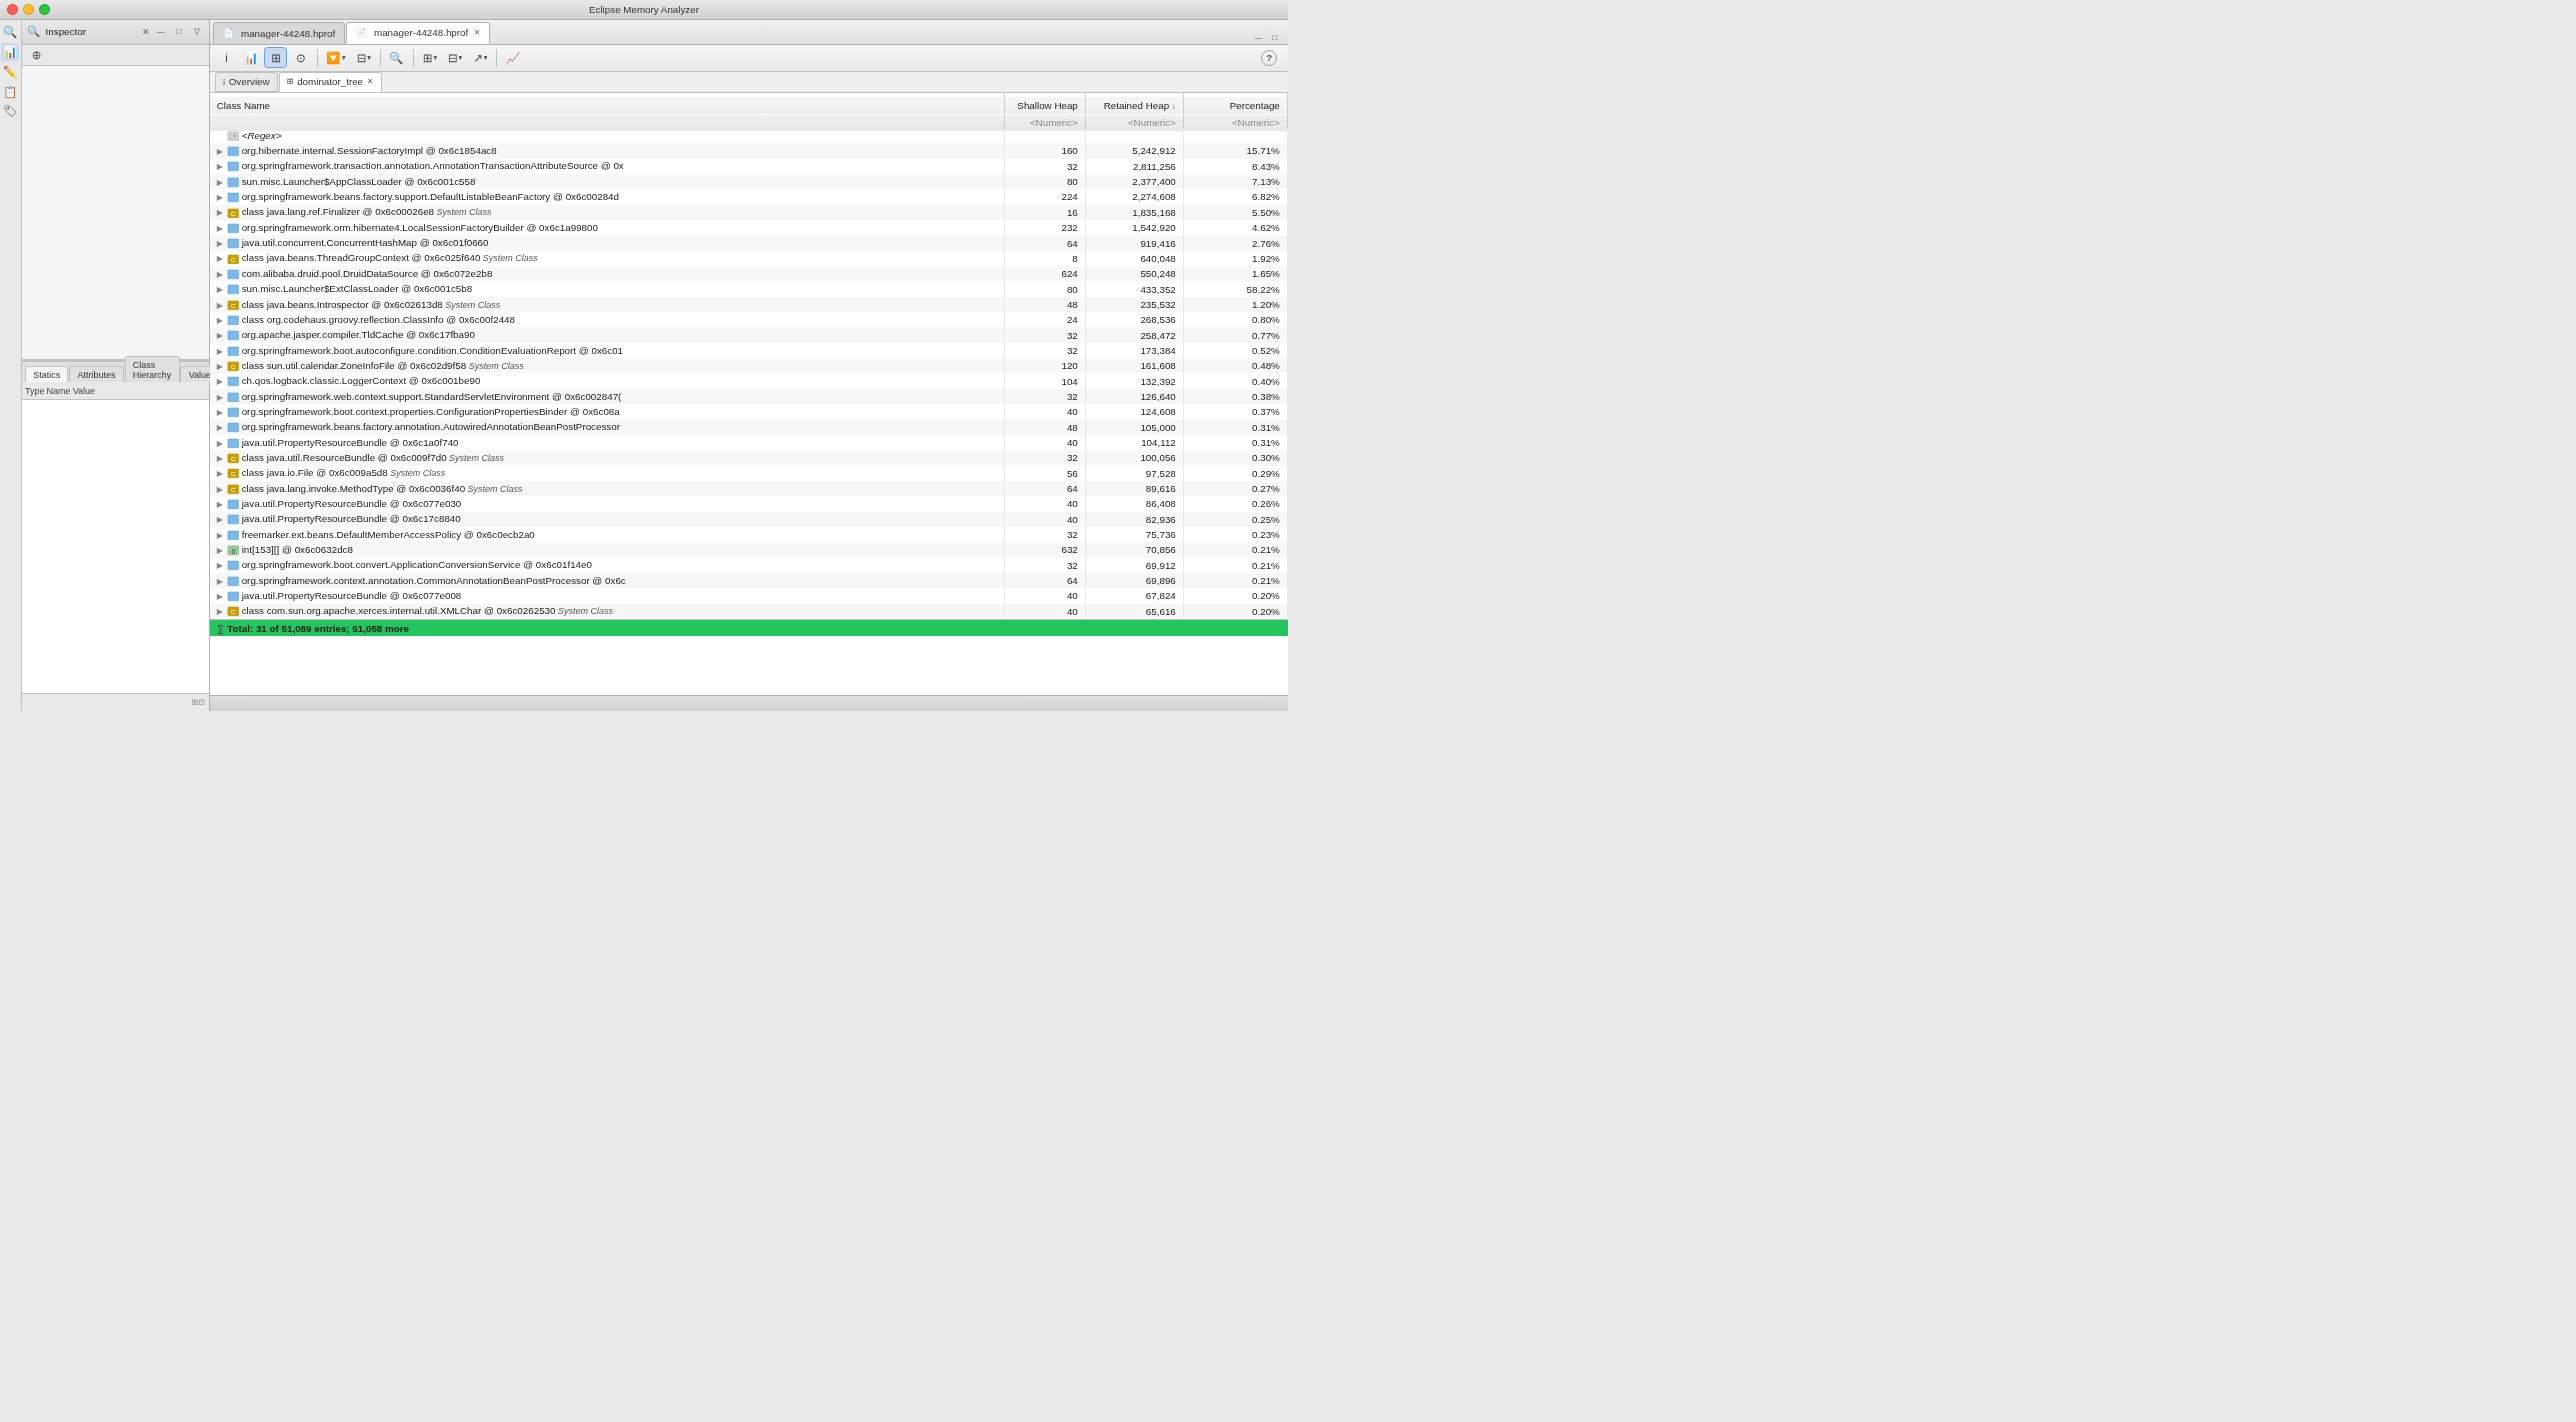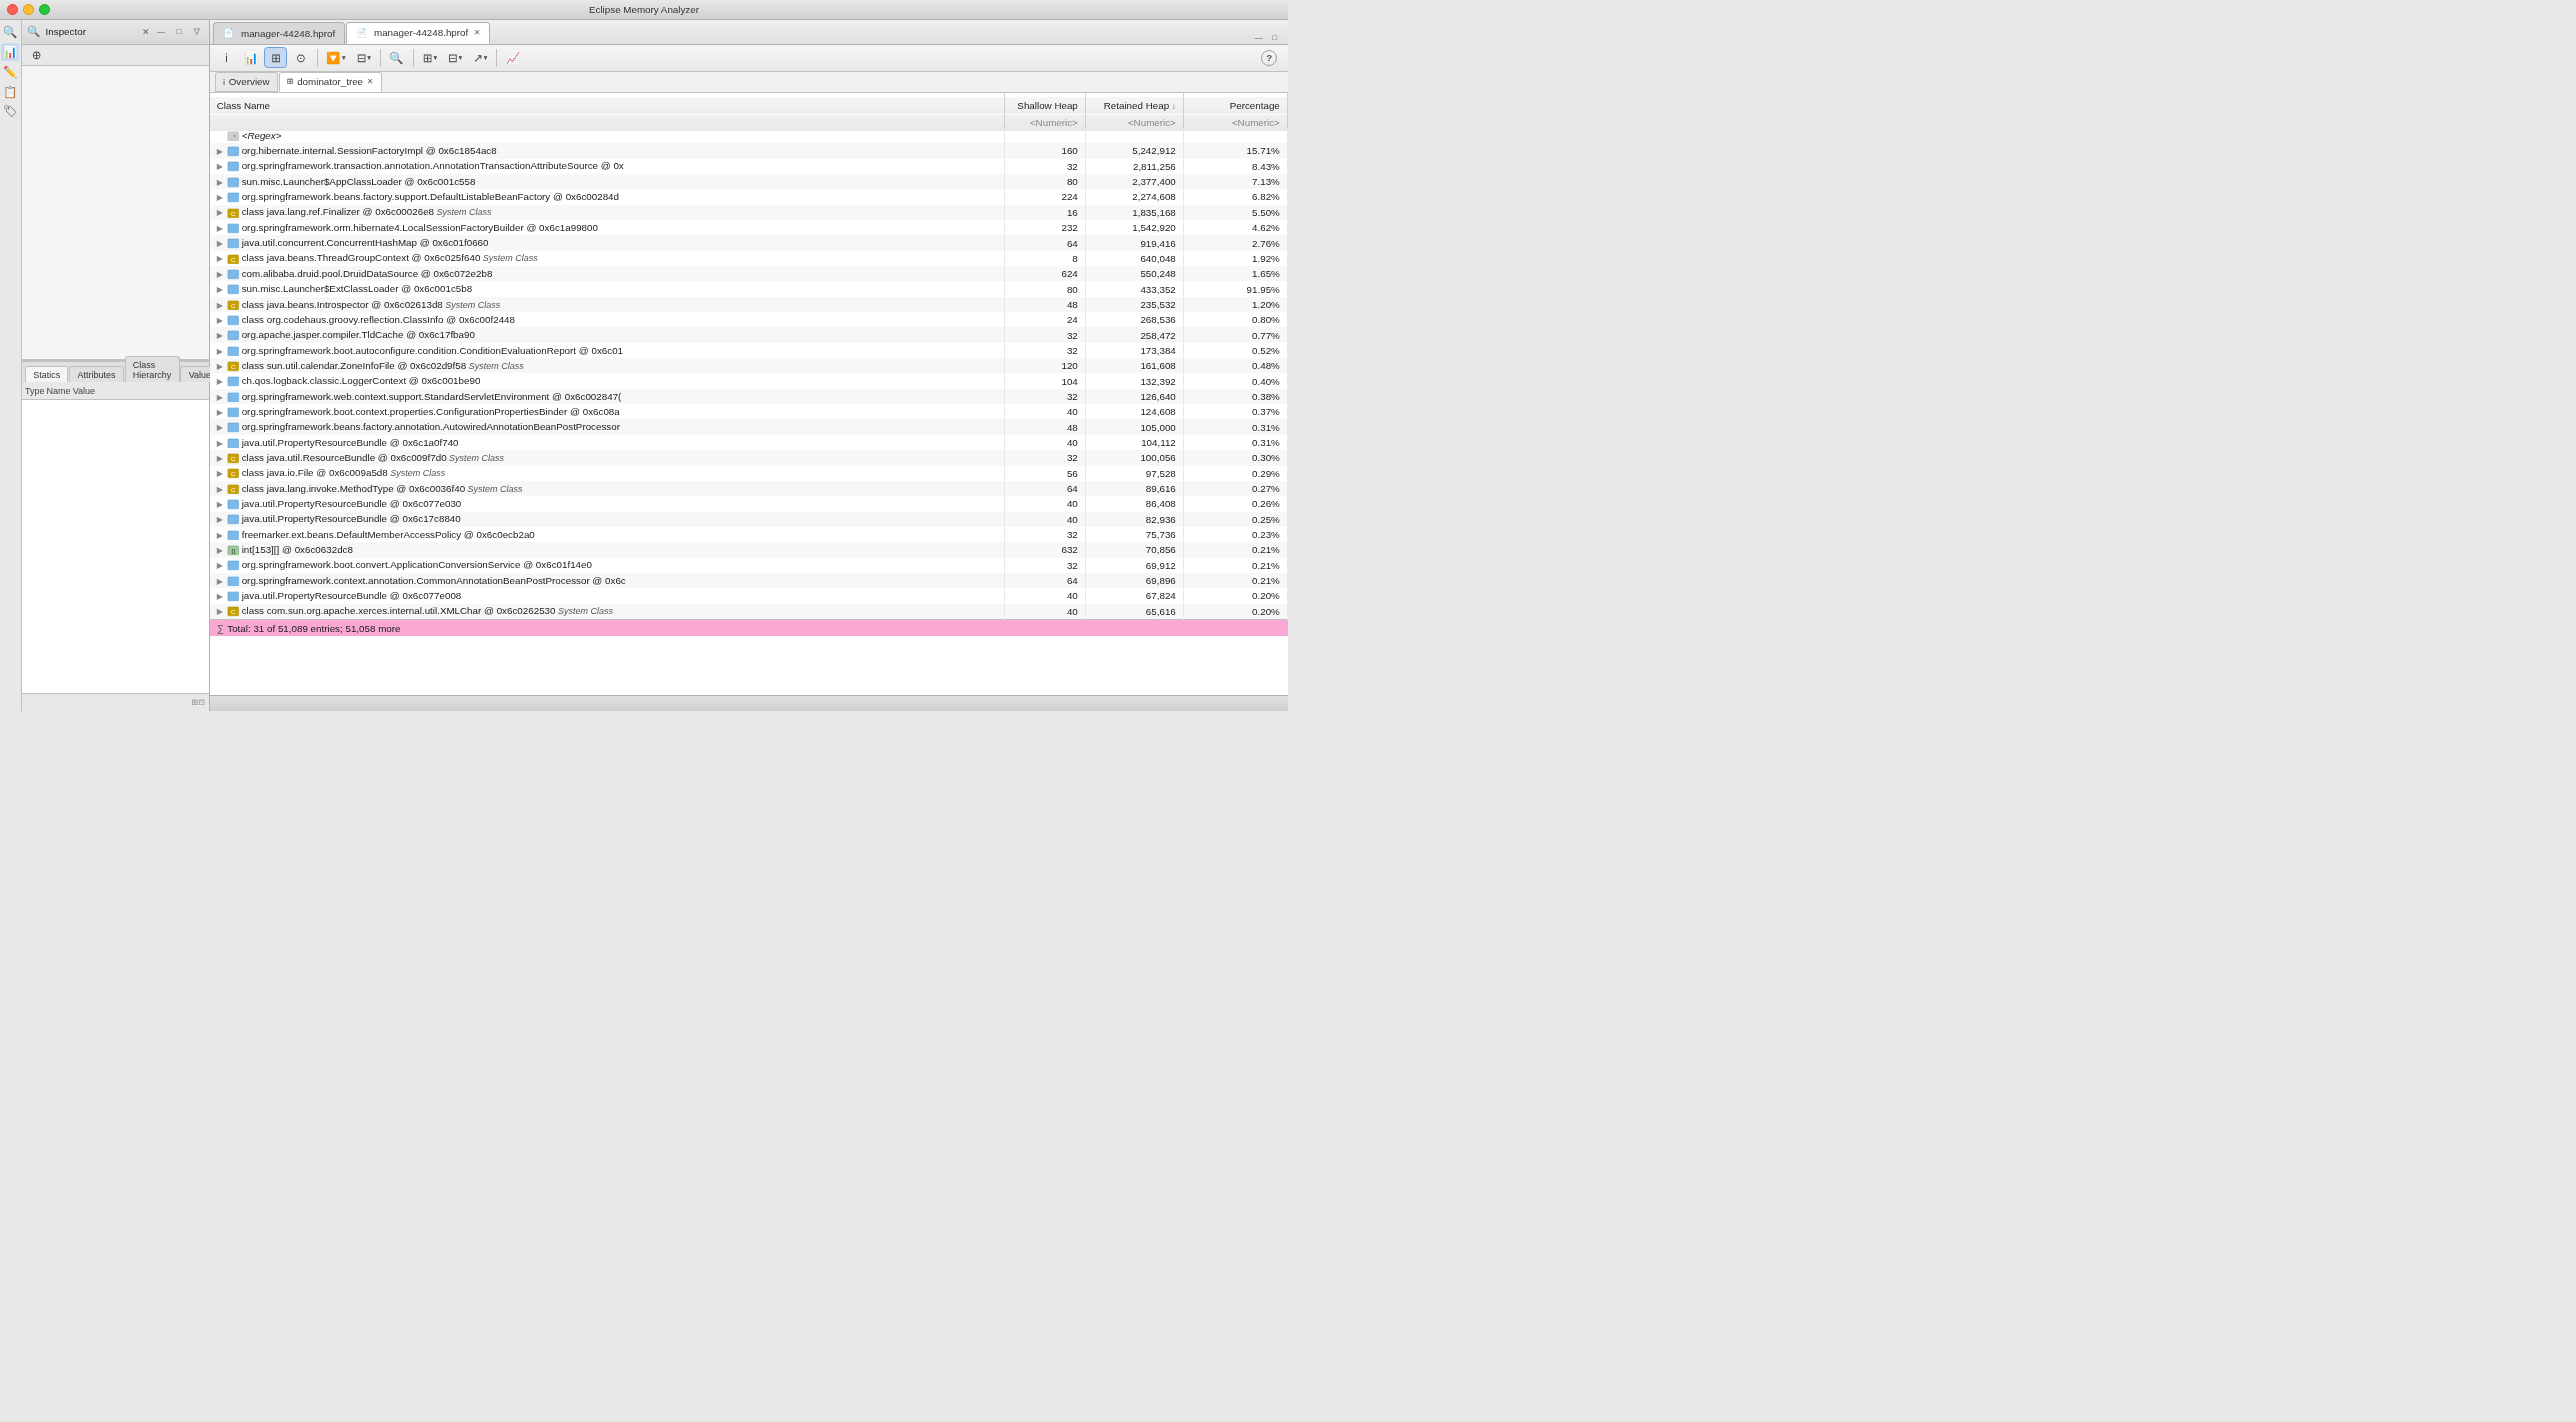--- a/index.html
+++ b/index.html
@@ -319,22 +319,22 @@
       color: #555;
       font-style: italic;
       font-size: 9px;
     }
     .regex-row td { color: #666; font-style: italic; margin-top: 15px; }
     .numeric-hint { color: #888; }
     .sort-arrow { color: #666; font-size: 8px; }
 
     
     .footer-row td {
-      background: #f9a8d4;
-      font-weight: 400;
+      background: #22c55e;
+      font-weight: 700;
       border-top: 0.9px solid #c0c0c0;
       padding: 2.7px 7.2px;
     }
 
     
     .status-bar {
       height: 16px;
       background: linear-gradient(to bottom, #e0e0e0, #d0d0d0);
       border-top: 0.9px solid #b0b0b0;
       display: flex;
@@ -584,21 +584,21 @@
               <td class="cell-right">624</td>
               <td class="cell-right">550,248</td>
               <td class="cell-right">1.65%</td>
             </tr>
             <tr class="data-row">
               <td><span class="expand-arrow">▶</span><span class="row-icon"><svg width="12.5" height="10.7" viewBox="0 0 14 12">
                     <rect x="1" y="1" width="12" height="10" rx="1" fill="#7cb8e8" stroke="#4a90c8" stroke-width="0.5"></rect>
                   </svg></span><span>sun.misc.Launcher$ExtClassLoader @ 0x6c001c5b8</span></td>
               <td class="cell-right">80</td>
               <td class="cell-right">433,352</td>
-              <td class="cell-right">91.95%</td>
+              <td class="cell-right">58.22%</td>
             </tr>
             <tr class="data-row">
               <td><span class="expand-arrow">▶</span><span class="row-icon"><svg width="12.5" height="10.7" viewBox="0 0 14 12" style="font-size:10px">
                     <rect x="1" y="1" width="12" height="10" rx="1" fill="#c8a000" stroke="#a08000" stroke-width="0.5"></rect>
                     <text x="7" y="9" text-anchor="middle" font-size="7" fill="white">C</text>
                   </svg></span><span>class java.beans.Introspector @ 0x6c02613d8</span><span class="system-class-badge"> System Class</span></td>
               <td class="cell-right">48</td>
               <td class="cell-right">235,532</td>
               <td class="cell-right">1.20%</td>
             </tr>

